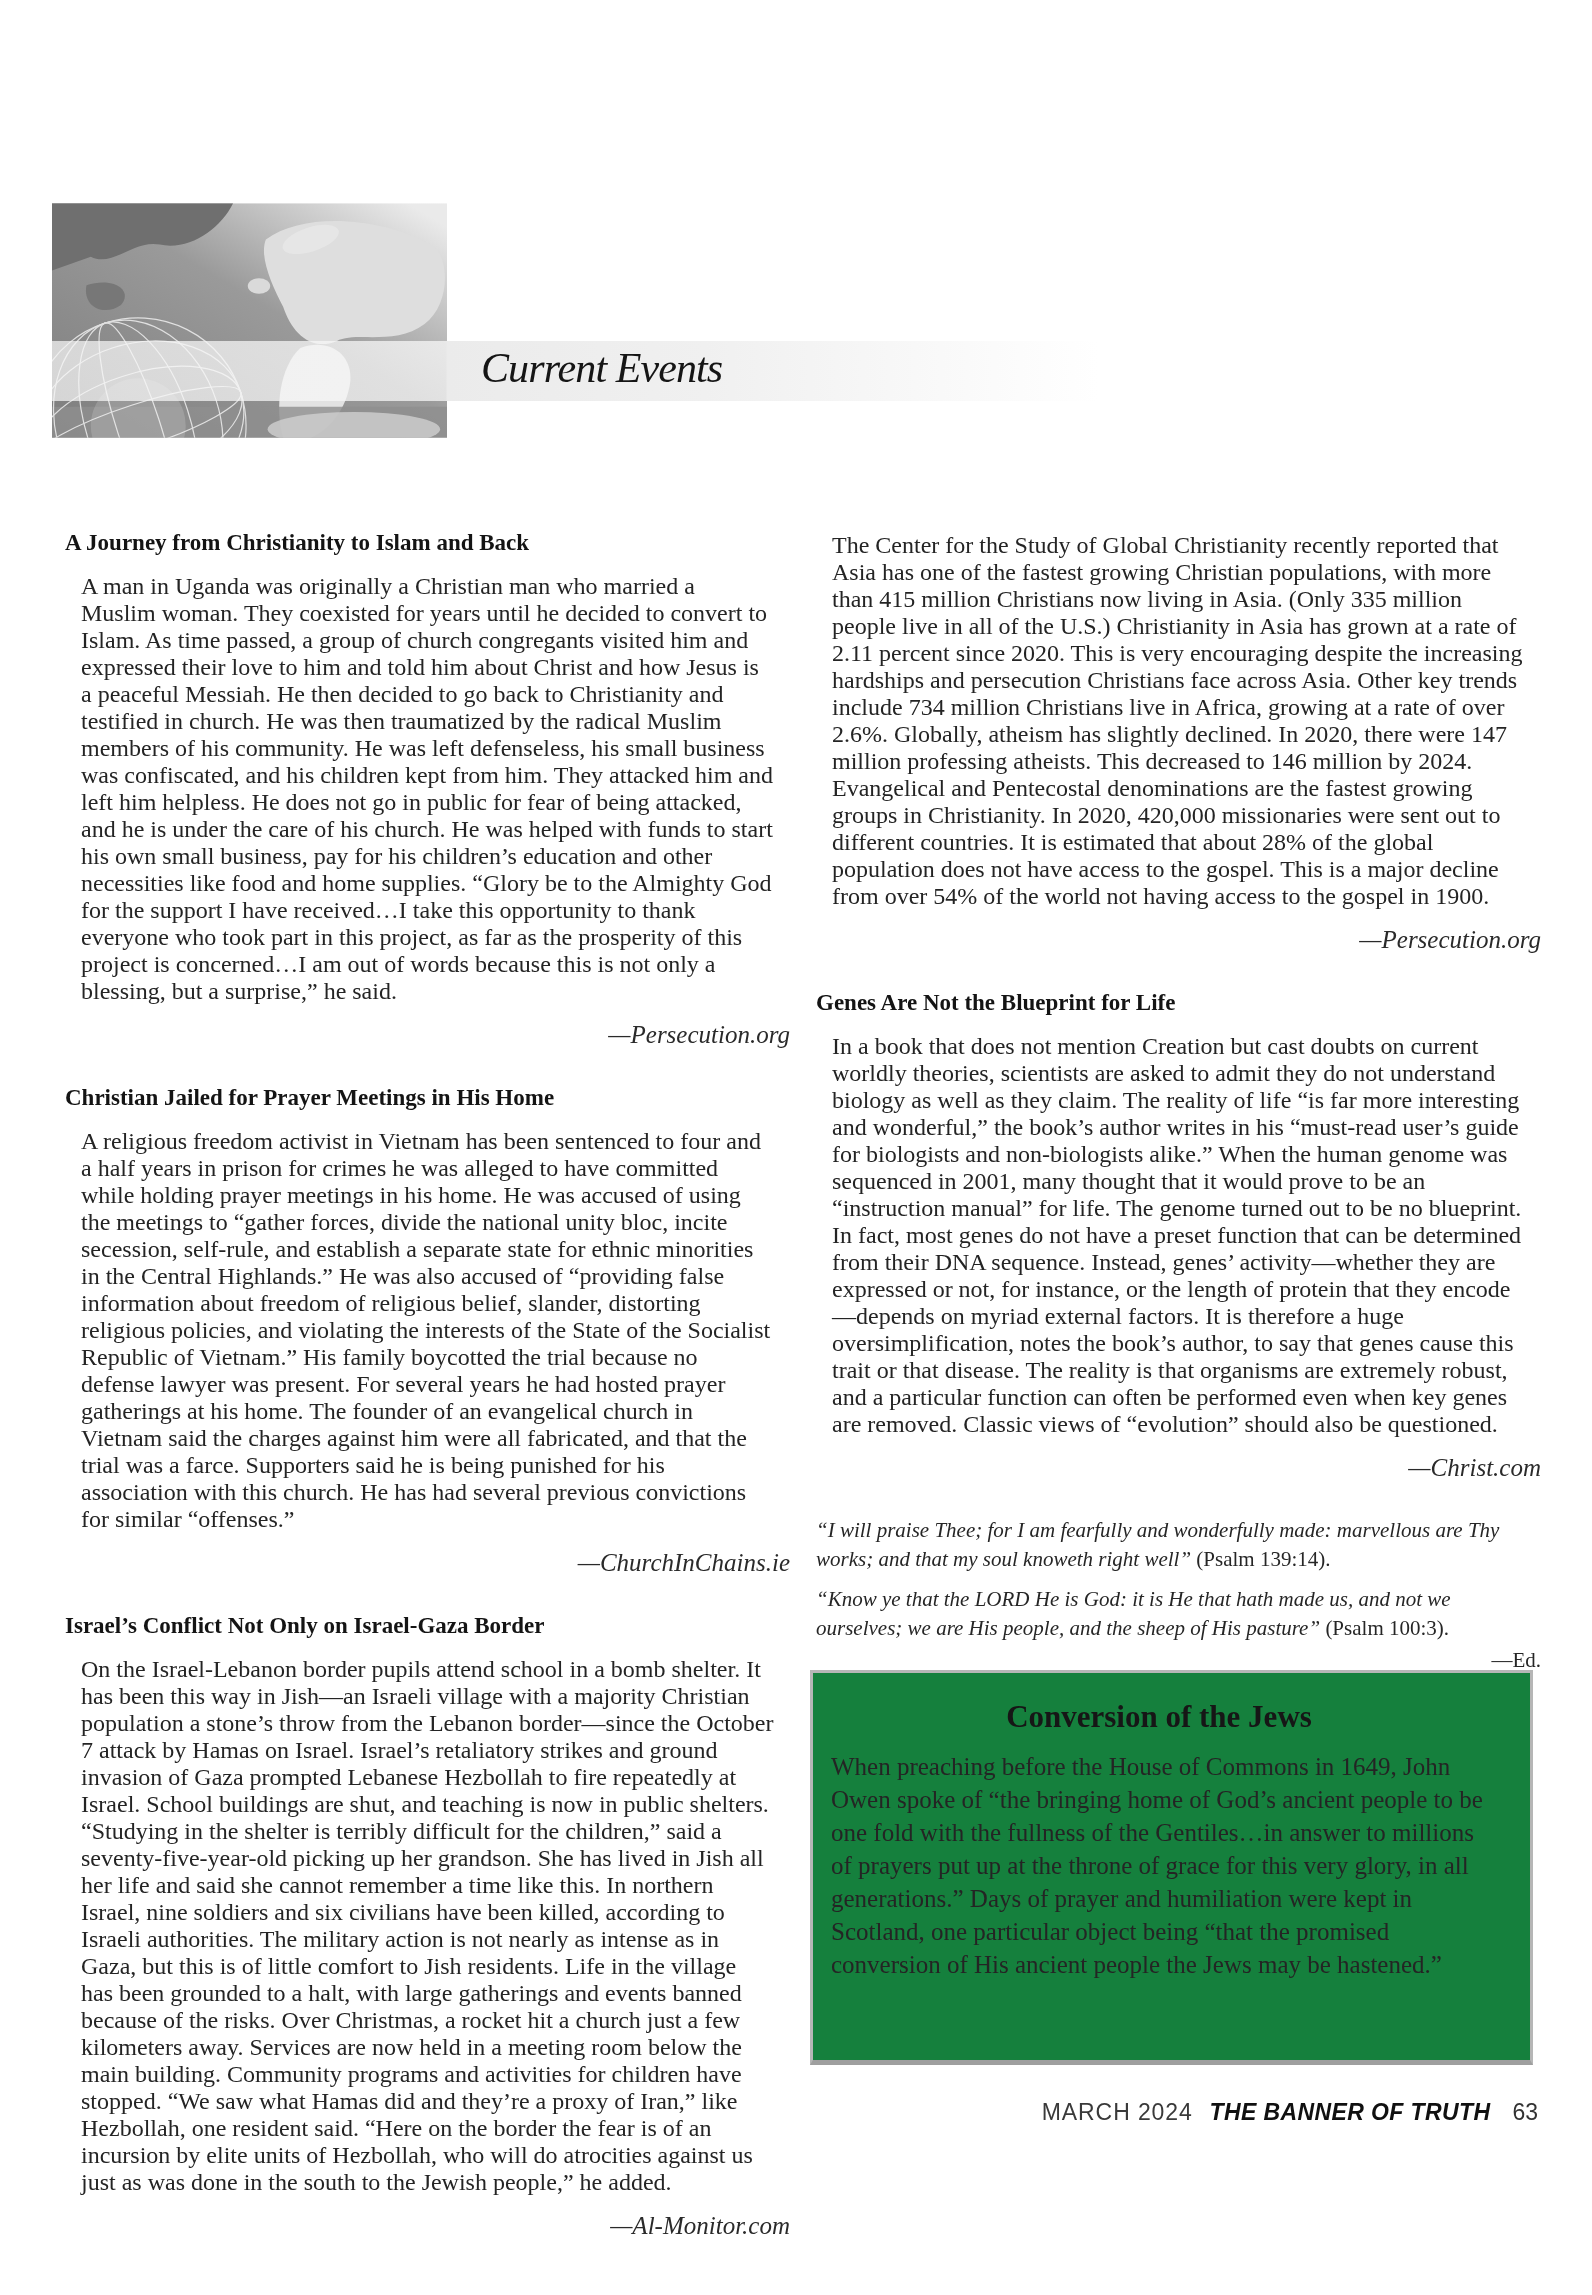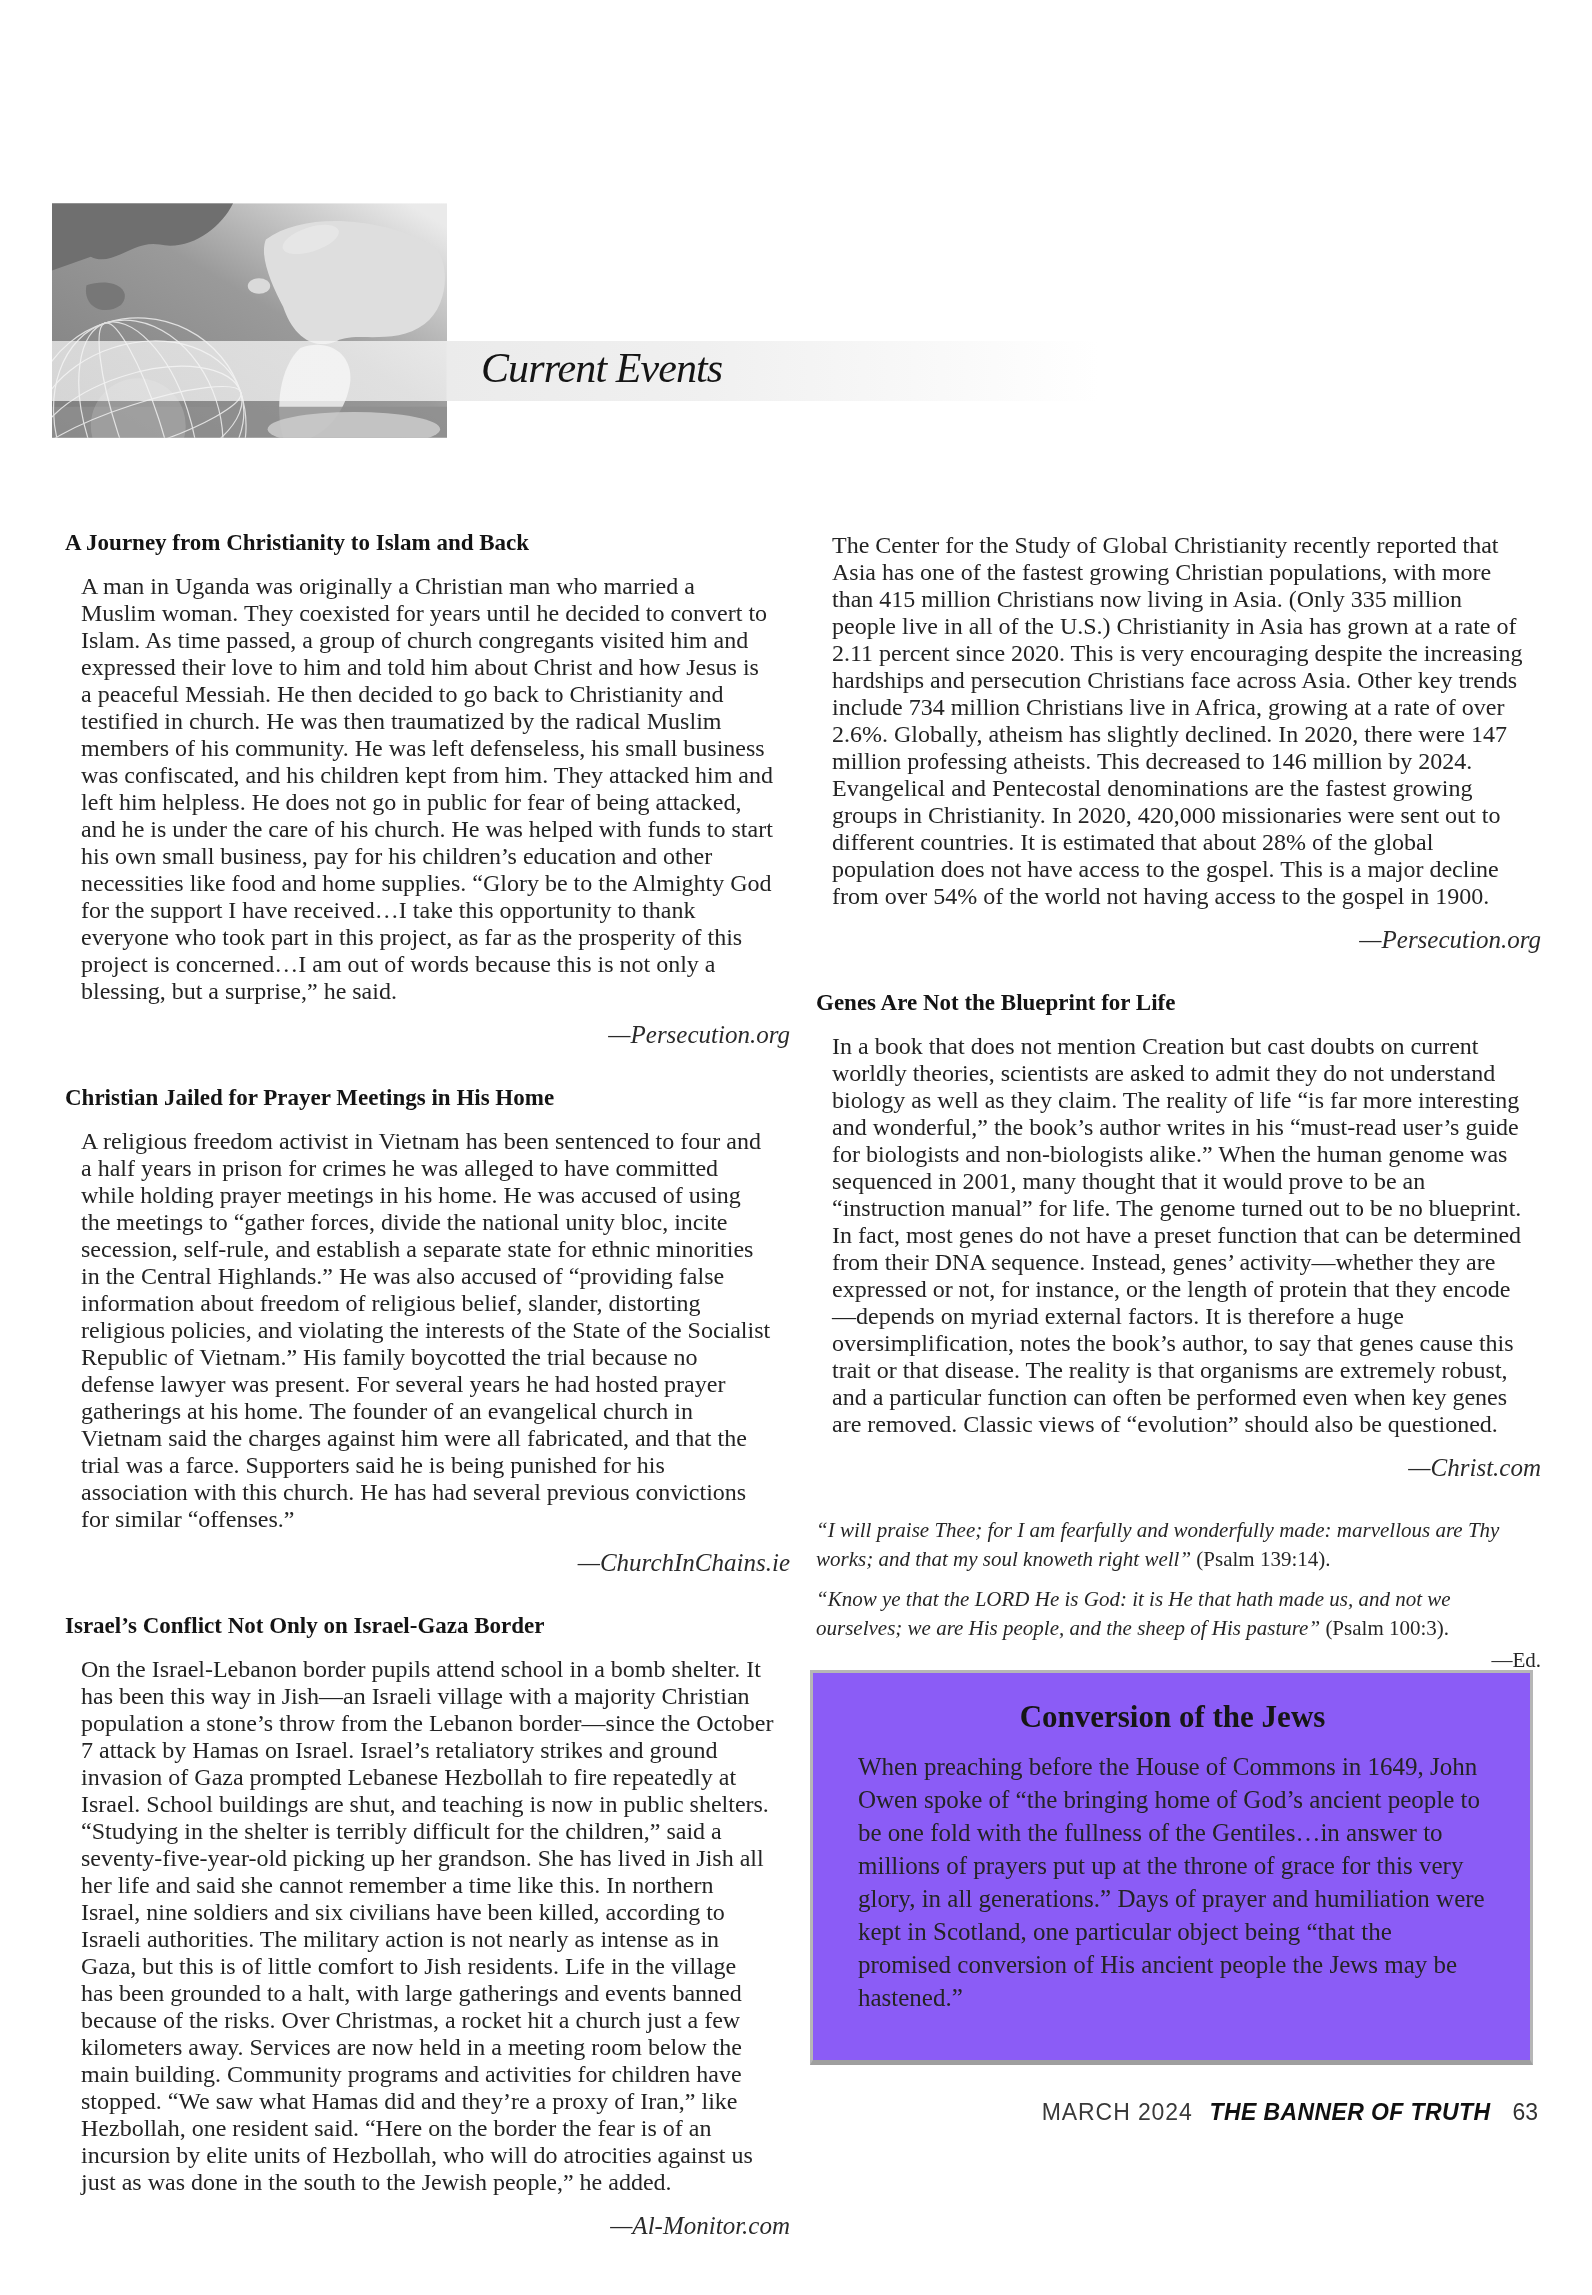--- a/index.html
+++ b/index.html
@@ -41,22 +41,22 @@
   
   .quote { margin:31px 0 0 0; font-size:21px; line-height:28.5px; color:#262626; }
   .quote + .quote { margin-top:12px; }
   .q-em { font-style:italic; }
   .q-ref { font-style:normal; }
   .q-ed { float:right; font-style:normal;margin-top:32px; }
 
   
   .jews-box {
     box-sizing:border-box; margin:28px 0 0 -6px; width:723px; min-height:395px;
-    background:#8b5cf6; border:3.5px solid #b6b6b6; border-bottom:5.2px solid #9f9f9f;
-    padding:21px 43px 21px 45px;
+    background:#15803d; border:3.5px solid #b6b6b6; border-bottom:5.2px solid #9f9f9f;
+    padding:21px 43px 21px 18px;
   }
   .jews-box h3 {
     margin:3.5px 0 14px 0; text-align:center; font-size:31px; line-height:38px;
     font-weight:700; color:#161616;
   }
   .jews-box .box-body { margin:0; font-size:25px; line-height:33px; color:#242424; }
 
   
   .footer {
     position:absolute; top:2099px; right:54px; white-space:nowrap;

